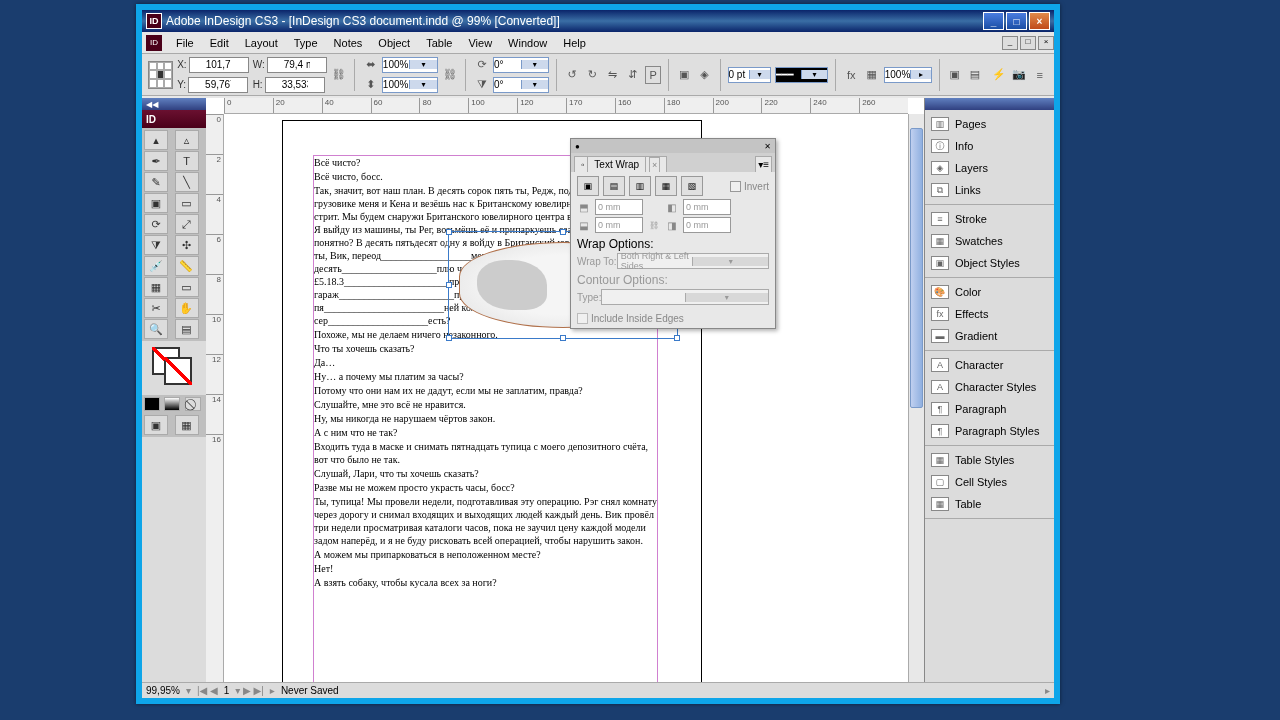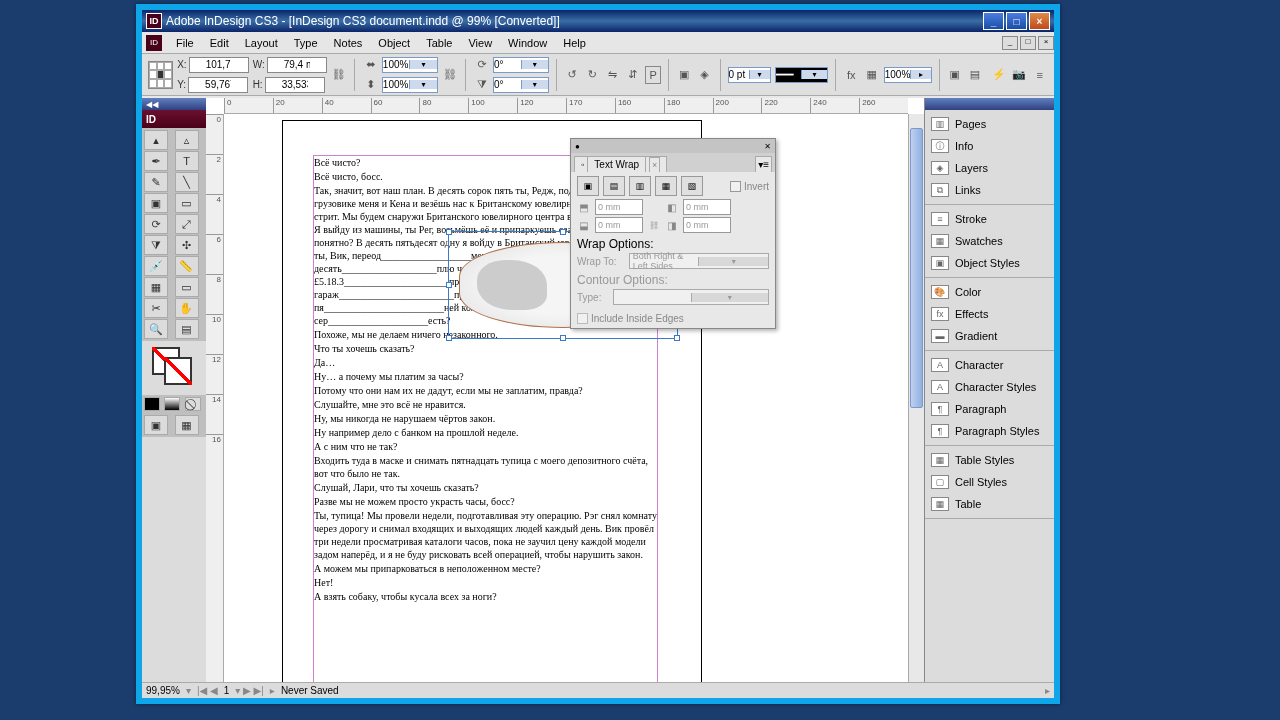--- a/index.html
+++ b/index.html
@@ -70,21 +70,21 @@
 .tw-tab .tx { font-size: 9px; padding: 2px; color: #888; }
 .tw-tab .menu { margin-left: auto; padding: 2px; font-size: 10px; }
 .tw-body { padding: 4px 6px; }
 .tw-row { display: flex; align-items: center; gap: 4px; margin-bottom: 3px; }
 .tw-btn { width: 22px; height: 20px; border: 1px solid #999; background: #e0e0e0; display: flex; align-items: center; justify-content: center; font-size: 9px; }
 .tw-check { font-size: 10px; color: #888; display: flex; align-items: center; gap: 3px; }
 .tw-offset-row { display: flex; gap: 4px; margin-bottom: 2px; align-items: center; }
 .tw-off-icon { width: 14px; font-size: 10px; text-align: center; color: #888; }
 .tw-input { width: 48px; height: 16px; border: 1px solid #999; background: #fff; font-size: 9px; padding: 0 2px; display: flex; align-items: center; color: #999; }
 .tw-label { font-size: 12px; margin: 4px 0 2px 0; }
-.tw-sublabel { font-size: 10px; color: #999; display: flex; align-items: center; gap: 12px; margin-bottom: 2px; }
+.tw-sublabel { font-size: 10px; color: #999; display: flex; align-items: center; gap: 0; margin-bottom: 2px; }
 .tw-select { flex: 1; height: 16px; border: 1px solid #aaa; background: #f0f0f0; font-size: 9px; display: flex; align-items: center; }
 .tw-select span { flex: 1; padding: 0 3px; color: #999; }
 .tw-select .dd { width: 12px; text-align: center; background: #d8d8d8; border-left: 1px solid #aaa; font-size: 8px; }
 .scrollbar-v { position: absolute; right: 0; top: 16px; bottom: 0; width: 16px; background: #e8e8e8; border-left: 1px solid #aaa; }
 .scrollbar-v .thumb { position: absolute; left: 1px; right: 1px; top: 14px; height: 280px; background: linear-gradient(to right,#c0d0f0,#90b0e0); border: 1px solid #7a9ac9; border-radius: 2px; }
 .statusbar { position: absolute; bottom: 0; left: 0; right: 0; height: 16px; background: #dcdcdc; border-top: 1px solid #aaa; display: flex; align-items: center; font-size: 10px; padding: 0 4px; gap: 6px; }
 .statusbar .sep { color: #888; }
 </style>
 </head>
 <body>
@@ -302,21 +302,20 @@
               <p>Всё чисто?</p>
               <p>Всё чисто, босс.</p>
               <p>Так, значит, вот наш план. В десять сорок пять ты, Редж, подбираешь на грузовике меня и Кена и везёшь нас к Британскому ювелирному центру на Хай-стрит. Мы будем снаружи Британского ювелирного центра в десять пятьдесят. Я выйду из машины, ты Рег, возьмёшь её и припаркуешь сзади на Денвер-стрит, понятно? В десять пятьдесят одну я войду в Британский ювелирный центр, где ты, Вик, переод__________________меня и передашь мне £5.18.3d. В десять___________________плю часы стоимостью £5.18.3_____________________правишься прямиком в гараж_______________________прикрывать нас до десяти пя________________________ней комнате бара «корова с сер____________________есть?</p>
               <p>Похоже, мы не делаем ничего незаконного.</p>
               <p>Что ты хочешь сказать?</p>
               <p>Да…</p>
               <p>Ну… а почему мы платим за часы?</p>
               <p>Потому что они нам их не дадут, если мы не заплатим, правда?</p>
               <p>Слушайте, мне это всё не нравится.</p>
               <p>Ну, мы никогда не нарушаем чёртов закон.</p>
-              <p>Ну например дело с банком на прошлой неделе.</p>
               <p>А с ним что не так?</p>
               <p>Входить туда в маске и снимать пятнадцать тупица с моего депозитного счёта, вот что было не так.</p>
               <p>Слушай, Лари, что ты хочешь сказать?</p>
               <p>Разве мы не можем просто украсть часы, босс?</p>
               <p>Ты, тупица! Мы провели недели, подготавливая эту операцию. Рэг снял комнату через дорогу и снимал входящих и выходящих людей каждый день. Вик провёл три недели просматривая каталоги часов, пока не заучил цену каждой модели задом наперёд, и я не буду рисковать всей операцией, чтобы нарушить закон.</p>
               <p>А можем мы припарковаться в неположенном месте?</p>
               <p>Нет!</p>
               <p>А взять собаку, чтобы кусала всех за ноги?</p>
             </div>
       <div class="imgobj">

